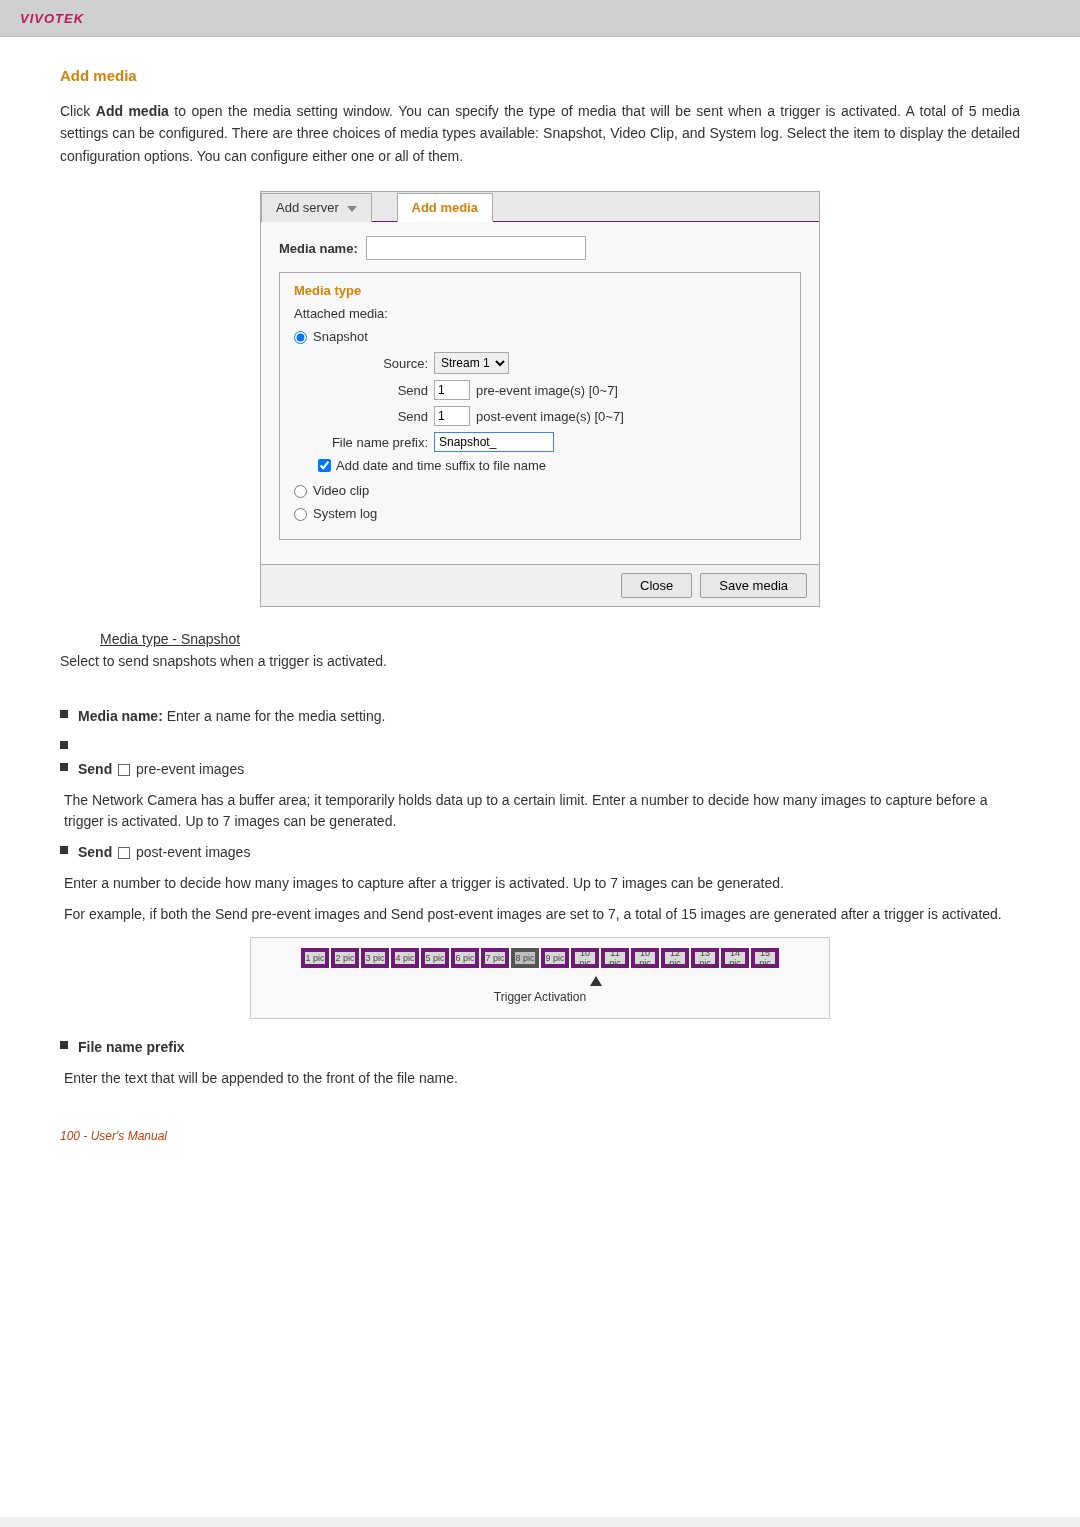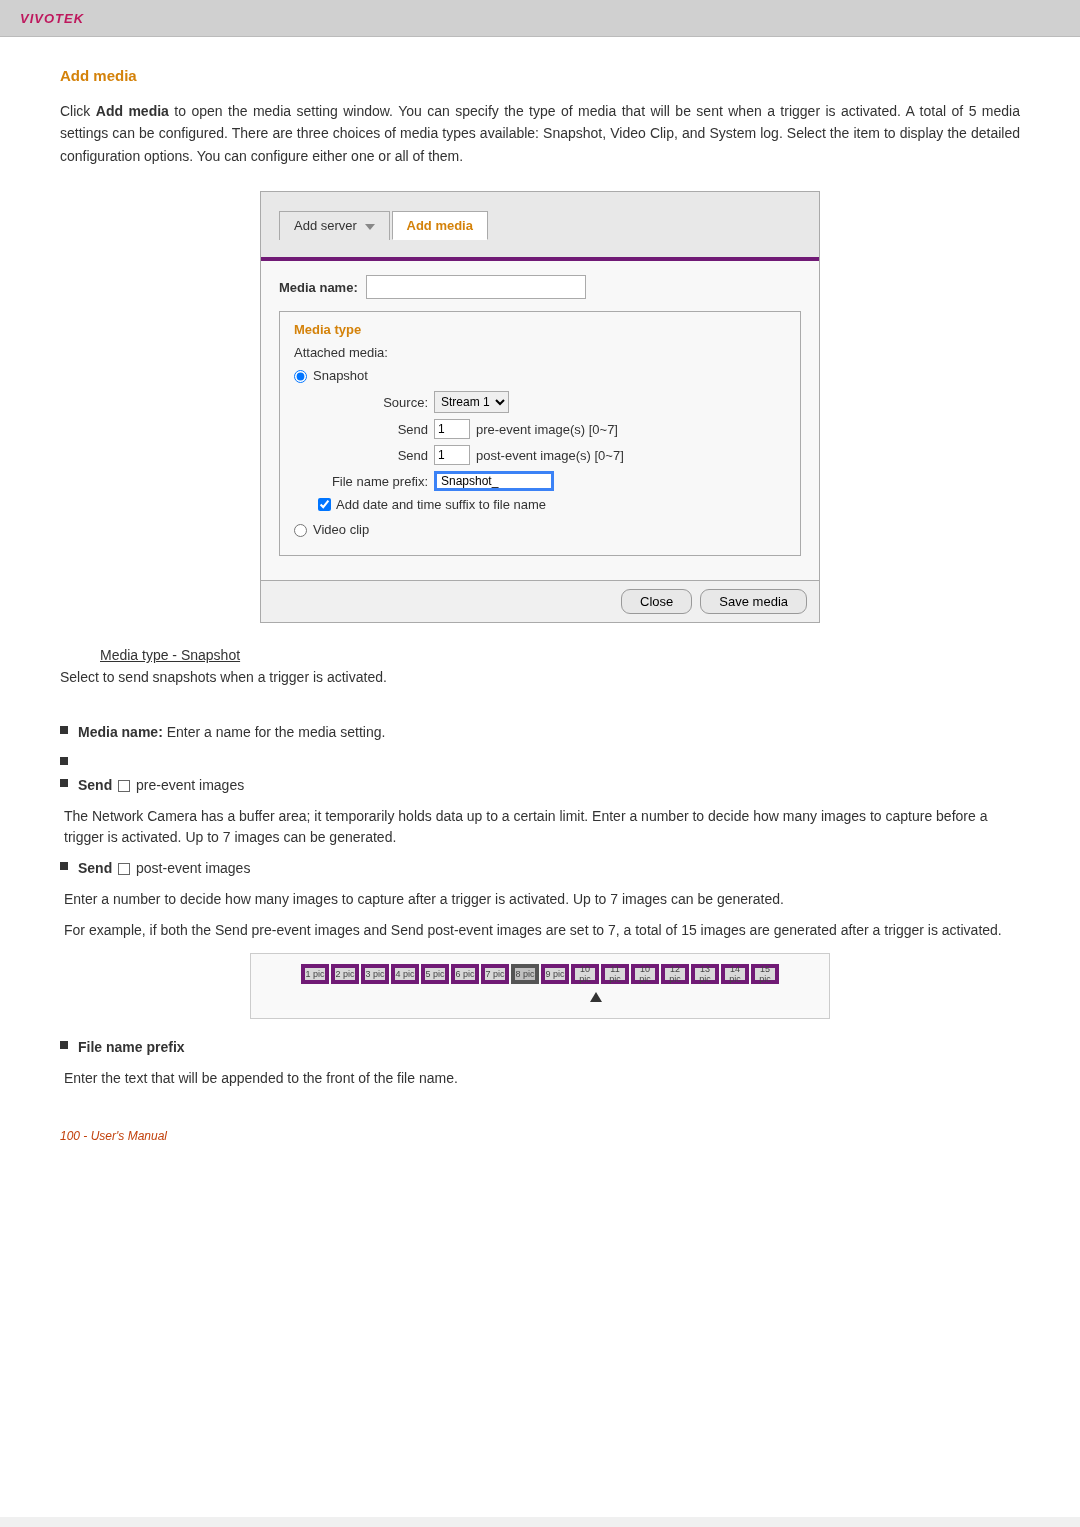--- a/index.html
+++ b/index.html
@@ -55,23 +55,24 @@
     .dialog-box {
       border: 1px solid #aaa;
       background: #f8f8f8;
       width: 560px;
       margin: 0 auto 24px auto;
       padding: 0;
     }
 
     .dialog-tabs {
       display: flex;
-      border-bottom: 4px solid #701a75;
+      border-bottom: 1px solid #701a75;
       background: #e8e8e8;
-      padding: 18px;
+      padding: 0;
+      gap: 23px;
     }
 
     .dialog-tab {
       padding: 6px 14px;
       font-size: 13px;
       cursor: pointer;
       border: 1px solid #aaa;
       border-bottom: none;
       background: #e8e8e8;
       color: #333;
@@ -182,21 +183,21 @@
     .snapshot-input-small {
       border: 1px solid #aaa;
       width: 36px;
       height: 20px;
       padding: 1px 3px;
       font-size: 12px;
       margin-right: 6px;
     }
 
     .snapshot-input-prefix {
-      border: 3px solid #3b82f6;
+      border: 1px solid #3b82f6;
       width: 120px;
       height: 20px;
       padding: 1px 4px;
       font-size: 12px;
     }
 
     .checkbox-row {
       display: flex;
       align-items: center;
       font-size: 13px;
@@ -215,21 +216,21 @@
       border-top: 1px solid #aaa;
       background: #f0f0f0;
     }
 
     .dialog-button {
       padding: 4px 18px;
       font-size: 13px;
       border: 1px solid #999;
       background: #e8e8e8;
       cursor: pointer;
-      border-radius: 9px;
+      border-radius: 2px;
     }
 
     
     .media-type-section-title {
       text-decoration: underline;
       font-size: 14px;
       font-weight: normal;
       margin-bottom: 4px;
       margin-left: 40px;
     }
@@ -430,20 +431,24 @@
             <input type="checkbox" checked="" style="">
             <span>Add date and time suffix to file name</span>
           </div>
         </div>
 
         <div class="radio-option" style="margin-top:10px;">
           <input type="radio" name="media-type" style="">
           <span>Video clip</span>
         </div>
 
+        <div class="radio-option">
+          <input type="radio" name="media-type" style="">
+          <span>System log</span>
+        </div>
 
       </div>
     </div>
 
     <div class="dialog-footer">
       <button class="dialog-button">Close</button>
       <button class="dialog-button">Save media</button>
     </div>
   </div>
 
@@ -536,20 +541,21 @@
           </div>
         <div class="pic-box">
             <span>15 pic</span>
           </div>
       </div>
       <div class="trigger-arrow-row">
         <div class="trigger-arrow">
           <div class="arrow-up"></div>
         </div>
       </div>
+      <div class="trigger-label">Trigger Activation</div>
     </div>
 
     <div class="bullet-item">
       <span class="bullet-square"></span>
       <span class="bullet-text">
         <strong>File name prefix</strong>
       </span>
     </div>
     <div class="indent-text">Enter the text that will be appended to the front of the file name.</div>
 

